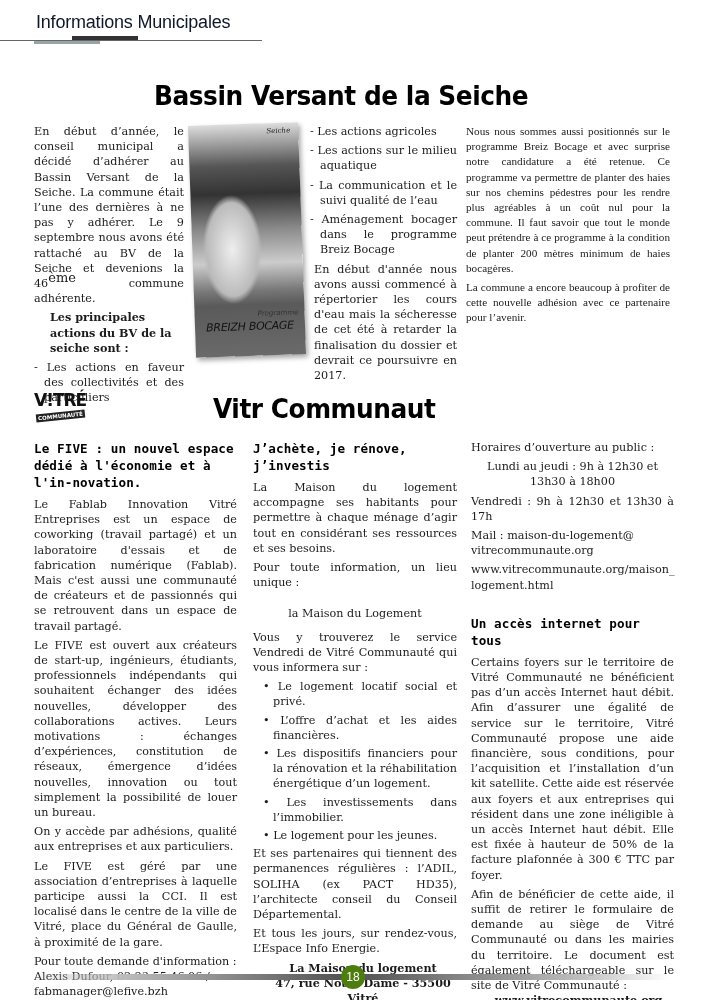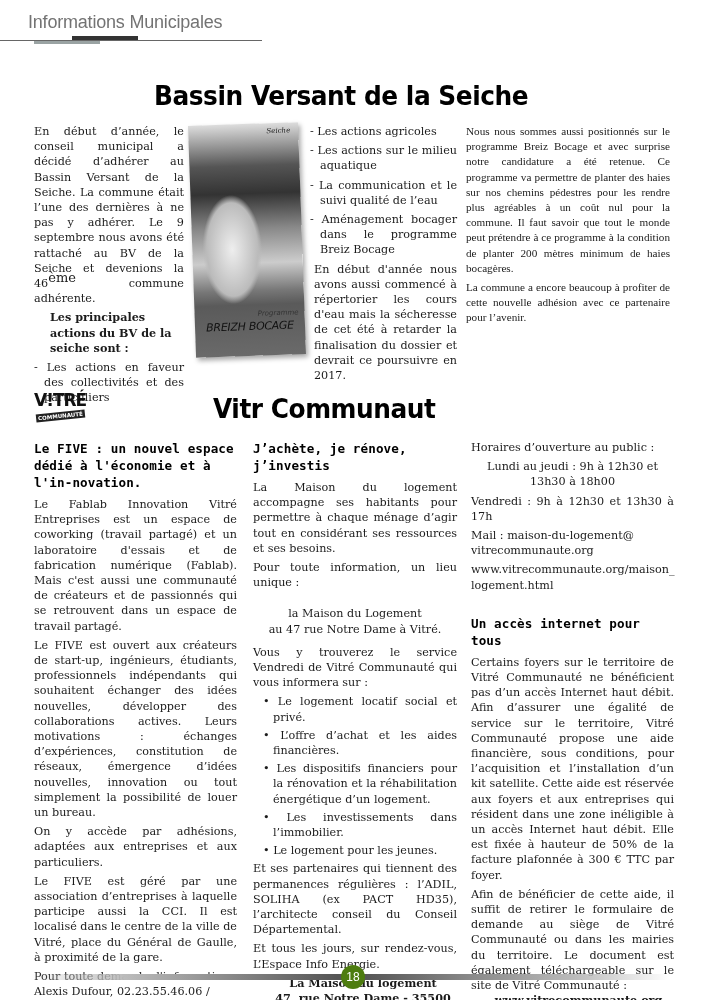--- a/index.html
+++ b/index.html
@@ -1,19 +1,19 @@
 <!DOCTYPE html>
 <html><head>
 <meta charset="utf-8">
 <style>
   * { box-sizing: border-box; margin: 0; padding: 0; }
   html, body { width: 706px; height: 1000px; background: #fff; overflow: hidden; }
   body { position: relative; font-family: "DejaVu Serif", serif; color: #1a1a1a; }
 
-  .section-header { position: absolute; left: 28px; top: 12px; font-family: "Liberation Sans", sans-serif; font-size: 18px; color: #737373; letter-spacing: -0.2px; }
+  .section-header { position: absolute; left: 36px; top: 12px; font-family: "Liberation Sans", sans-serif; font-size: 18px; color: #0f172a; letter-spacing: -0.2px; }
   .hdr-line { position: absolute; left: 0; top: 40px; width: 262px; height: 1px; background: #666; }
   .hdr-dark { position: absolute; left: 72px; top: 36px; width: 66px; height: 4px; background: #333; }
   .hdr-light { position: absolute; left: 34px; top: 41px; width: 66px; height: 3px; background: #9aa3a3; }
 
   .big-title { position: absolute; font-family: "DejaVu Sans", sans-serif; font-weight: bold; font-size: 27px; color: #000; letter-spacing: -0.5px; transform: scaleX(0.92); transform-origin: left top; white-space: nowrap; }
   .t1 { left: 154px; top: 80px; }
   .t2 { left: 213px; top: 393px; }
 
   .col { position: absolute; font-family: "DejaVu Serif", serif; font-size: 11.2px; line-height: 15.2px; color: #1b1b1b; }
   .col p { margin-bottom: 4px; text-align: justify; }
@@ -85,33 +85,32 @@
 <div class="vitre-logo">
   <div class="word">V!TRÉ</div>
   <div class="tag">COMMUNAUTÉ</div>
 </div>
 <div class="big-title t2">Vitr   Communaut</div>
 
 <div class="col d1">
   <div class="sub-h">Le FIVE : un nouvel espace dédié à l'économie et à l'in-novation.</div>
   <p>Le Fablab Innovation Vitré Entreprises est un espace de coworking (travail partagé) et un laboratoire d'essais et de fabrication numérique (Fablab). Mais c'est aussi une communauté de créateurs et de passionnés qui se retrouvent dans un espace de travail partagé.</p>
   <p>Le FIVE est ouvert aux créateurs de start-up, ingénieurs, étudiants, professionnels indépendants qui souhaitent échanger des idées nouvelles, développer des collaborations actives. Leurs motivations : échanges d’expériences, constitution de réseaux, émergence d’idées nouvelles, innovation ou tout simplement la possibilité de louer un bureau.</p>
-  <p>On y accède par adhésions, adaptées aux entreprises et aux particuliers.</p>
+  <p>On y accède par adhésions, qualité aux entreprises et aux particuliers.</p>
   <p>Le FIVE est géré par une association d’entreprises à laquelle participe aussi la CCI. Il est localisé dans le centre de la ville de Vitré, place du Général de Gaulle, à proximité de la gare.</p>
   <p style="margin-bottom:0">Pour toute demande d'information :</p>
   <div>Alexis Dufour, 02.23.55.46.06 /</div>
   <div>fabmanager@lefive.bzh</div>
 </div>
 
 <div class="col d2">
   <div class="sub-h">J’achète, je rénove, j’investis</div>
   <p>La Maison du logement accompagne ses habitants pour permettre à chaque ménage d’agir tout en considérant ses ressources et ses besoins.</p>
   <p style="margin-bottom:16px">Pour toute information, un lieu unique :</p>
   <div class="center">la Maison du Logement</div>
-  <div class="center">au 47 rue Notre Dame à Vitré.</div>
   <div class="spacer"></div>
   <p>Vous y trouverez le service Vendredi de Vitré Communauté qui vous informera sur :</p>
   <p class="bullet">• Le logement locatif social et privé.</p>
   <p class="bullet">• L’offre d’achat et les aides financières.</p>
   <p class="bullet">• Les dispositifs financiers pour la rénovation et la réhabilitation énergétique d’un logement.</p>
   <p class="bullet">• Les investissements dans l’immobilier.</p>
   <p class="bullet">• Le logement pour les jeunes.</p>
   <p>Et ses partenaires qui tiennent des permanences régulières : l’ADIL, SOLIHA (ex PACT HD35), l’architecte conseil du Conseil Départemental.</p>
   <p>Et tous les jours, sur rendez-vous, L’Espace Info Energie.</p>
   <div class="center bold">La Maison du logement</div>

